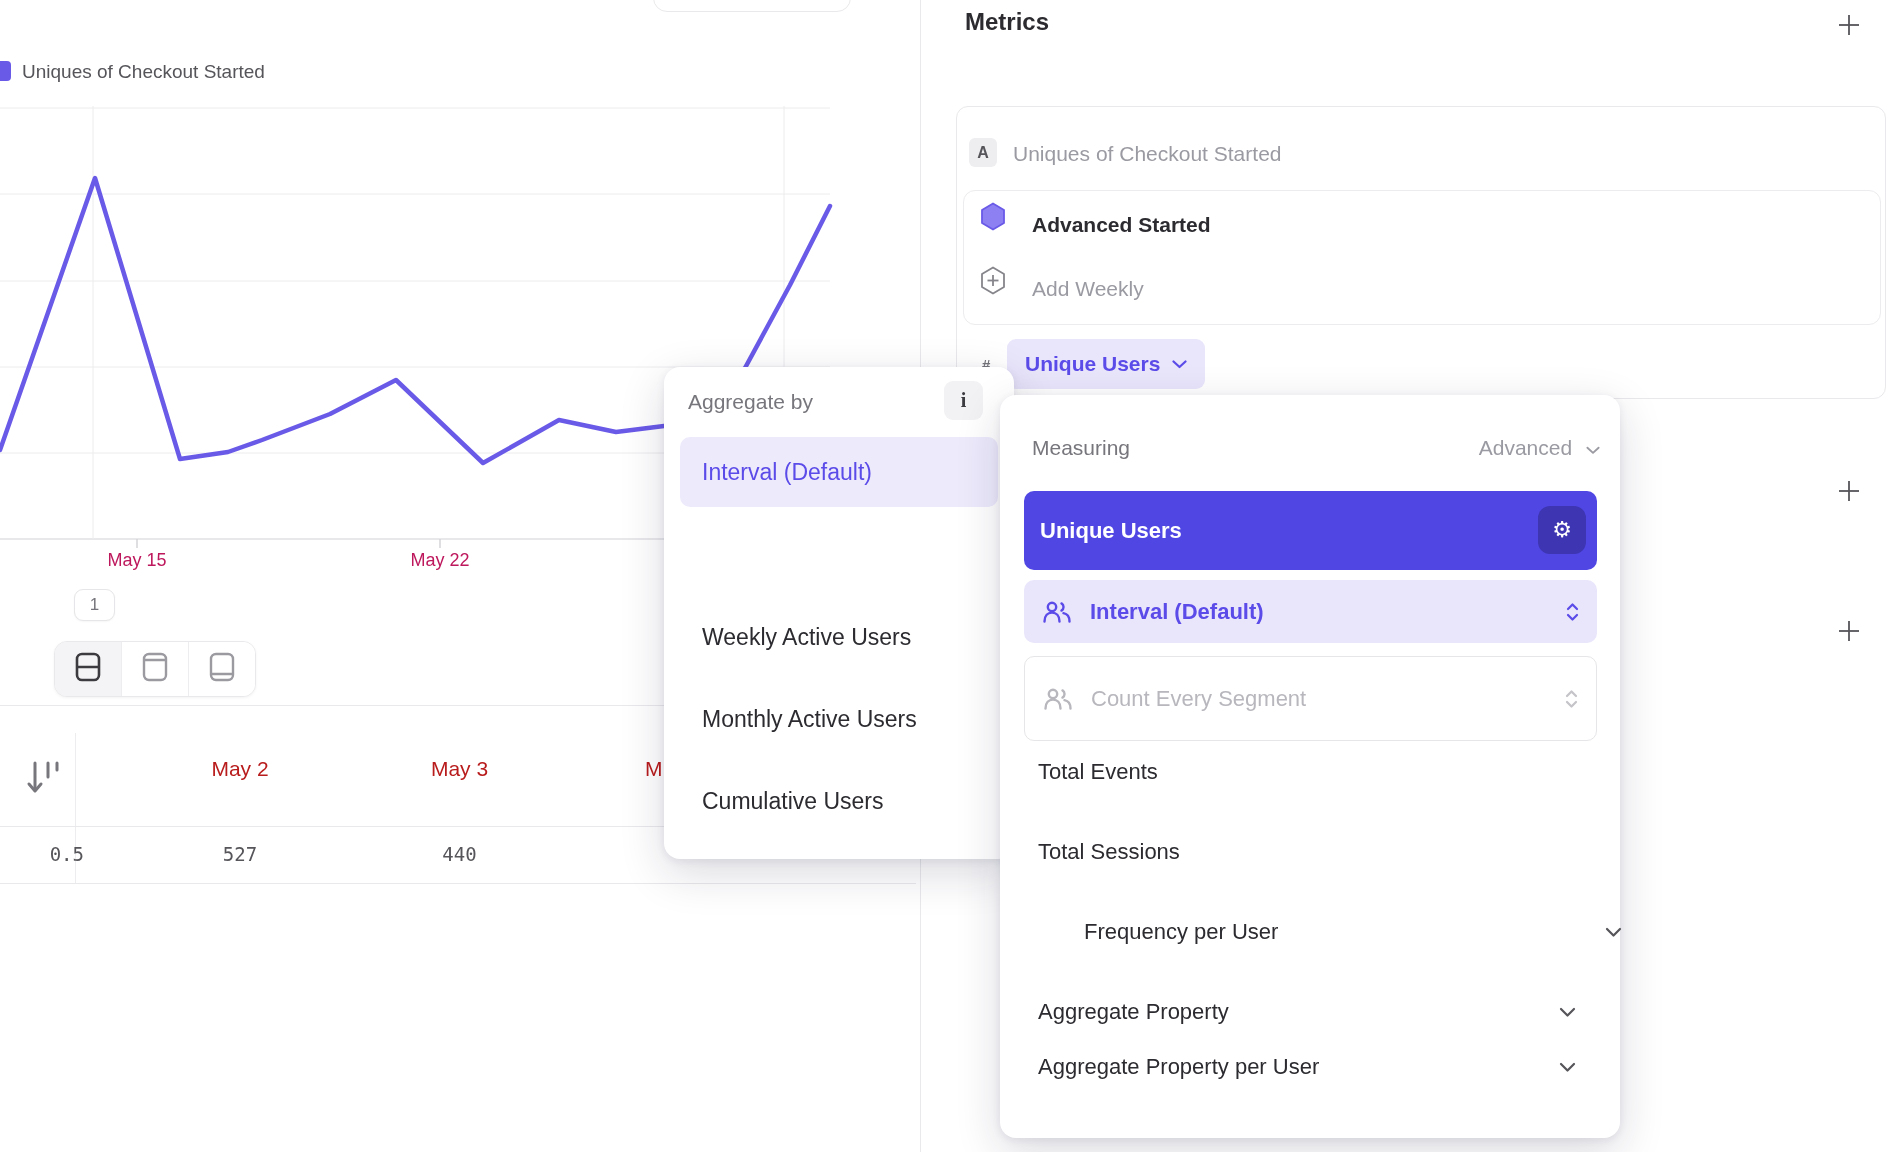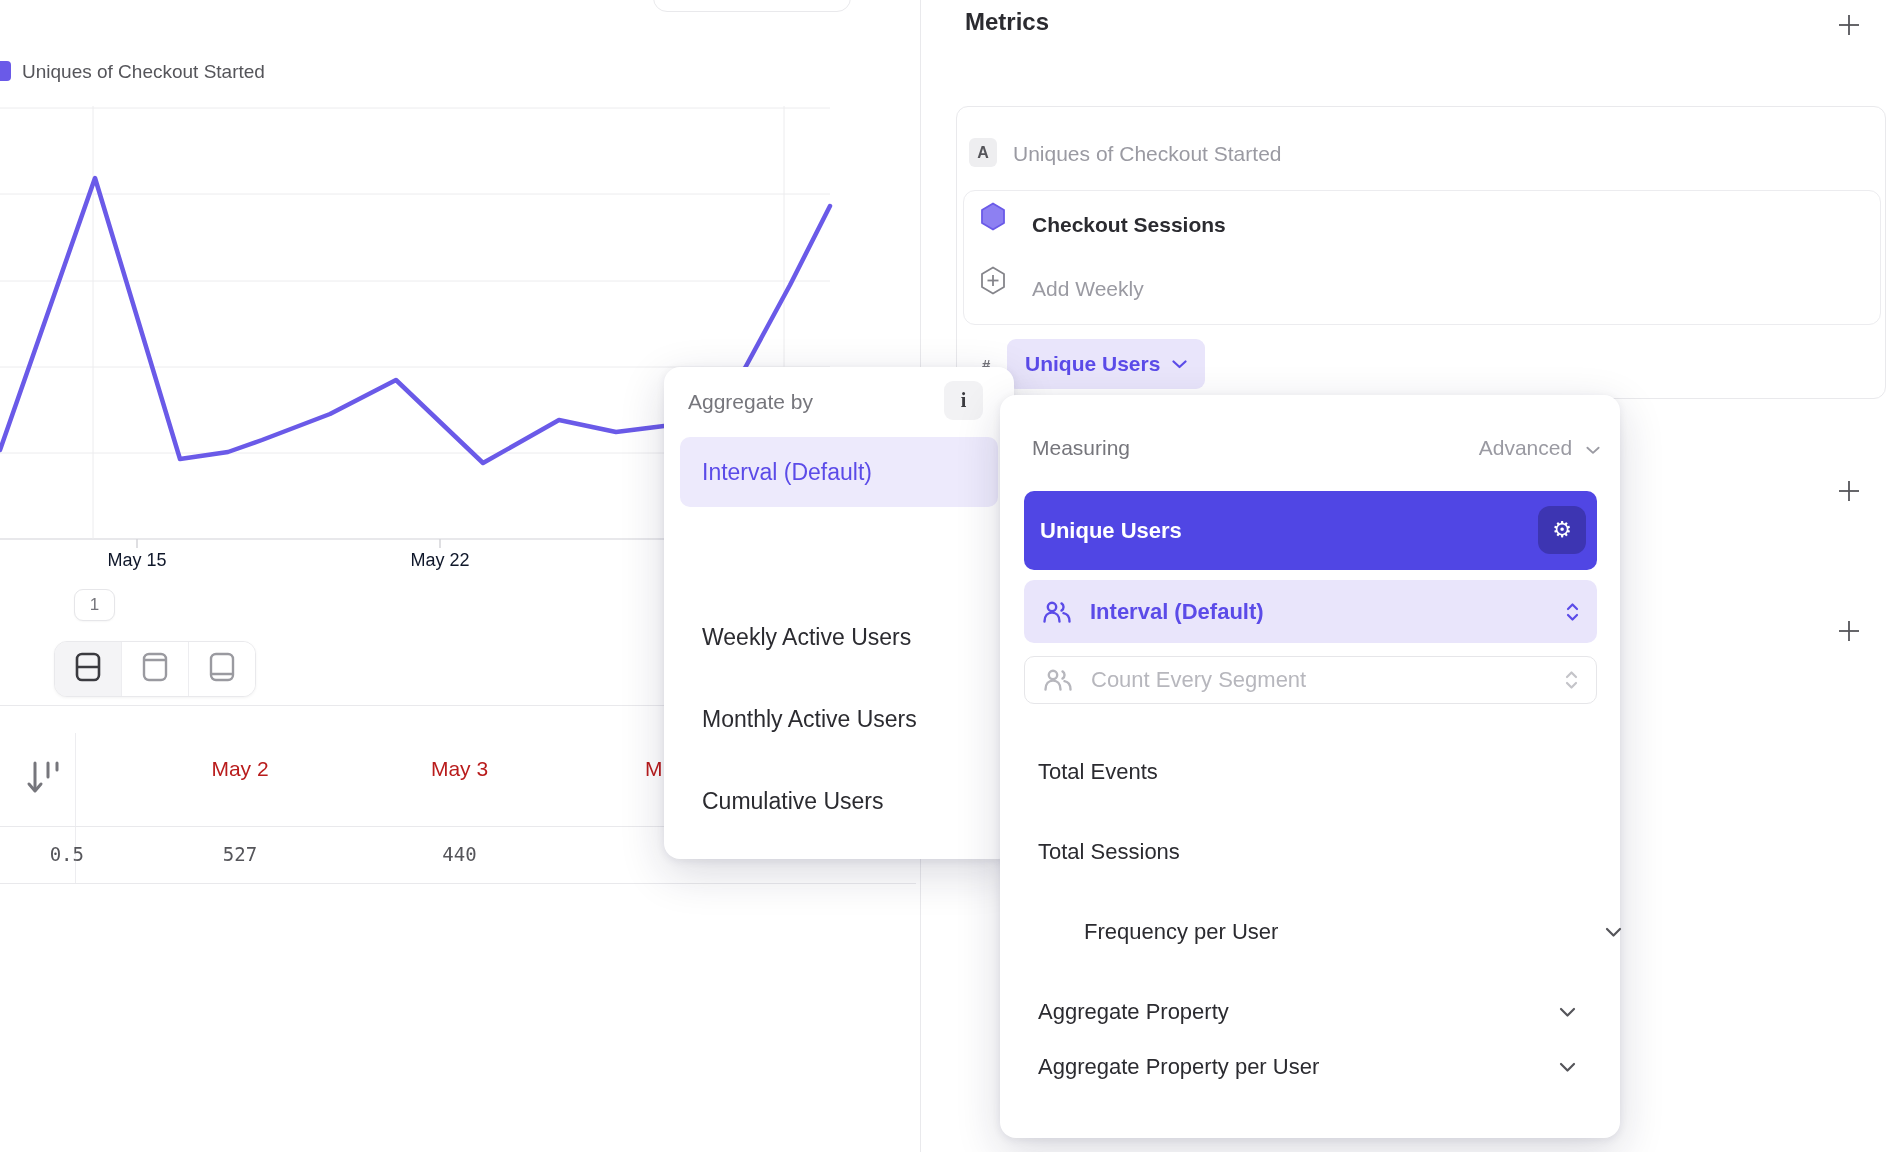--- a/index.html
+++ b/index.html
@@ -7,21 +7,21 @@
     position:relative;width:1898px;height:1152px;background:#ffffff;overflow:hidden;
     font-family:"Liberation Sans",sans-serif;color:#2b2b30;
   }
   .abs{position:absolute;}
   .card-border{border:1px solid #e9e9ec;border-radius:12px;background:#fff;}
   
   .top-pill{left:653px;top:-30px;width:196px;height:40px;border:1px solid #e9e9ec;border-radius:14px;background:#fff;}
   .legend-swatch{left:-9px;top:61px;width:20px;height:20px;border-radius:4px;background:#6a5ae8;}
   .legend-label{left:22px;top:61px;font-size:19px;font-weight:500;color:#55555a;line-height:21px;}
   .chart-wrap{left:0;top:0;width:916px;height:600px;}
-  .x-label{position:absolute;width:140px;margin-left:-70px;top:550px;text-align:center;font-size:18px;color:#0f172a;}
+  .x-label{position:absolute;width:140px;margin-left:-70px;top:550px;text-align:center;font-size:18px;color:#be185d;}
   .page-chip{left:74px;top:589px;width:39px;height:30px;border:1px solid #e6e6e9;border-radius:9px;background:#fff;
     display:flex;align-items:center;justify-content:center;font-size:17px;color:#76767c;box-shadow:0 1px 2px rgba(0,0,0,.04);}
   .hline-full{left:0;top:705px;width:916px;height:1px;background:#e9e9ec;}
   .seg-ctrl{left:54px;top:641px;width:200px;height:54px;background:#fff;border:1px solid #e9e9ec;border-radius:13px;
     display:flex;z-index:5;box-shadow:0 1px 3px rgba(0,0,0,.05);overflow:hidden;}
   .seg-btn{flex:1;display:flex;align-items:center;justify-content:center;border-right:1px solid #ededf0;cursor:pointer;background:#fff;}
   .seg-btn:last-child{border-right:none;}
   .seg-btn.active{background:#f4f4f6;}
   
   .tbl-col-sep{left:75px;top:733px;width:1px;height:150px;background:#ededf0;}
@@ -58,21 +58,21 @@
   .meas-adv{left:0;top:41px;width:600px;text-align:right;font-size:21px;color:#9a9aa2;cursor:pointer;}
   .row-selected{left:24px;top:96px;width:573px;height:79px;background:#5046e4;border-radius:10px;display:flex;
     align-items:center;padding-left:16px;box-sizing:border-box;cursor:pointer;}
   .row-selected span{font-size:22px;font-weight:600;color:#fff;}
   .gear-btn{position:absolute;right:11px;top:15px;width:48px;height:48px;background:#3d35b2;border-radius:12px;
     display:flex;align-items:center;justify-content:center;cursor:pointer;}
   .gear-glyph{color:#fff;font-size:27px;line-height:1;font-family:"DejaVu Sans",sans-serif;}
   .row-interval{left:24px;top:185px;width:573px;height:63px;background:#e9e5fb;border-radius:10px;display:flex;
     align-items:center;padding:0 18px;box-sizing:border-box;cursor:pointer;}
   .row-interval span{font-size:22px;font-weight:600;color:#5b4be8;margin-left:18px;flex:1;}
-  .row-segment{left:24px;top:261px;width:573px;height:48px;background:#fff;border:1px solid #e6e6e9;border-radius:10px;
+  .row-segment{left:24px;top:261px;width:573px;height:85px;background:#fff;border:1px solid #e6e6e9;border-radius:10px;
     display:flex;align-items:center;padding:0 18px;box-sizing:border-box;cursor:pointer;}
   .row-segment span{font-size:22px;font-weight:500;color:#b7b7bd;margin-left:18px;flex:1;}
   .meas-option{left:38px;width:560px;height:44px;display:flex;align-items:center;font-size:22px;font-weight:500;
     color:#2b2b30;cursor:pointer;}
   .meas-option .lbl{flex:1;}
   .chev{display:inline-flex;}
 </style>
 </head>
 <body>
 
@@ -168,21 +168,21 @@
   <div class="abs metric-card card-border">
     <div class="abs badge-a">A</div>
     <div class="abs metric-title">Uniques of Checkout Started</div>
 
     <div class="abs inner-card">
       <div class="abs" style="left:16px;top:11px;">
         <svg width="26" height="29" viewBox="0 0 26 29">
             <polygon points="13,1.5 24,8 24,21 13,27.5 2,21 2,8" fill="#8d80f2" stroke="#6a5ae8" stroke-width="1.8" stroke-linejoin="round"></polygon>
           </svg>
       </div>
-      <div class="abs event-label" style="left:68px;top:22px;">Checkout Sessions</div>
+      <div class="abs event-label" style="left:68px;top:22px;">Advanced Started</div>
       <div class="abs" style="left:16px;top:75px;">
         <svg width="26" height="29" viewBox="0 0 26 29">
             <polygon points="13,1.5 24,8 24,21 13,27.5 2,21 2,8" fill="none" stroke="#85858b" stroke-width="1.8" stroke-linejoin="round"></polygon>
             <line x1="13" y1="9" x2="13" y2="20" stroke="#85858b" stroke-width="1.8"></line>
             <line x1="7.5" y1="14.5" x2="18.5" y2="14.5" stroke="#85858b" stroke-width="1.8"></line>
           </svg>
       </div>
       <div class="abs addevent-label" style="left:68px;top:86px;">Add Weekly</div>
     </div>
 

